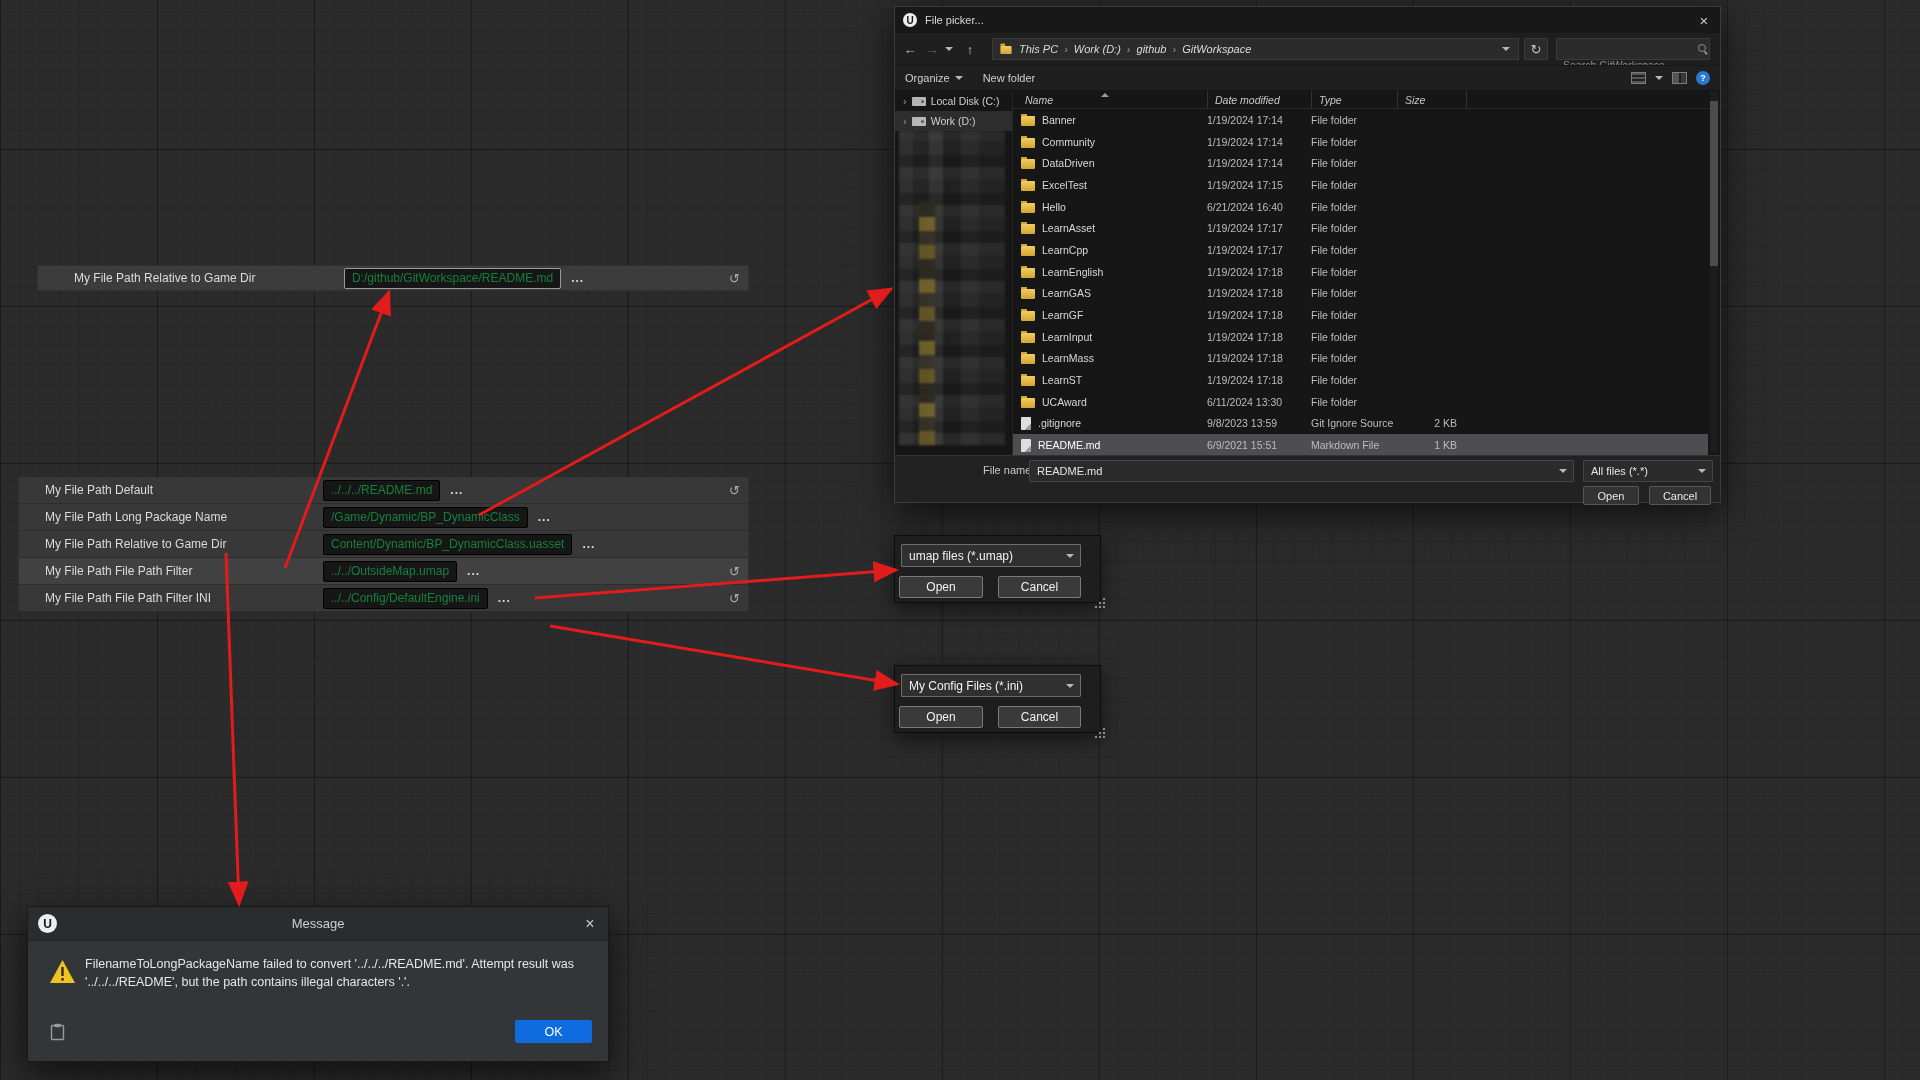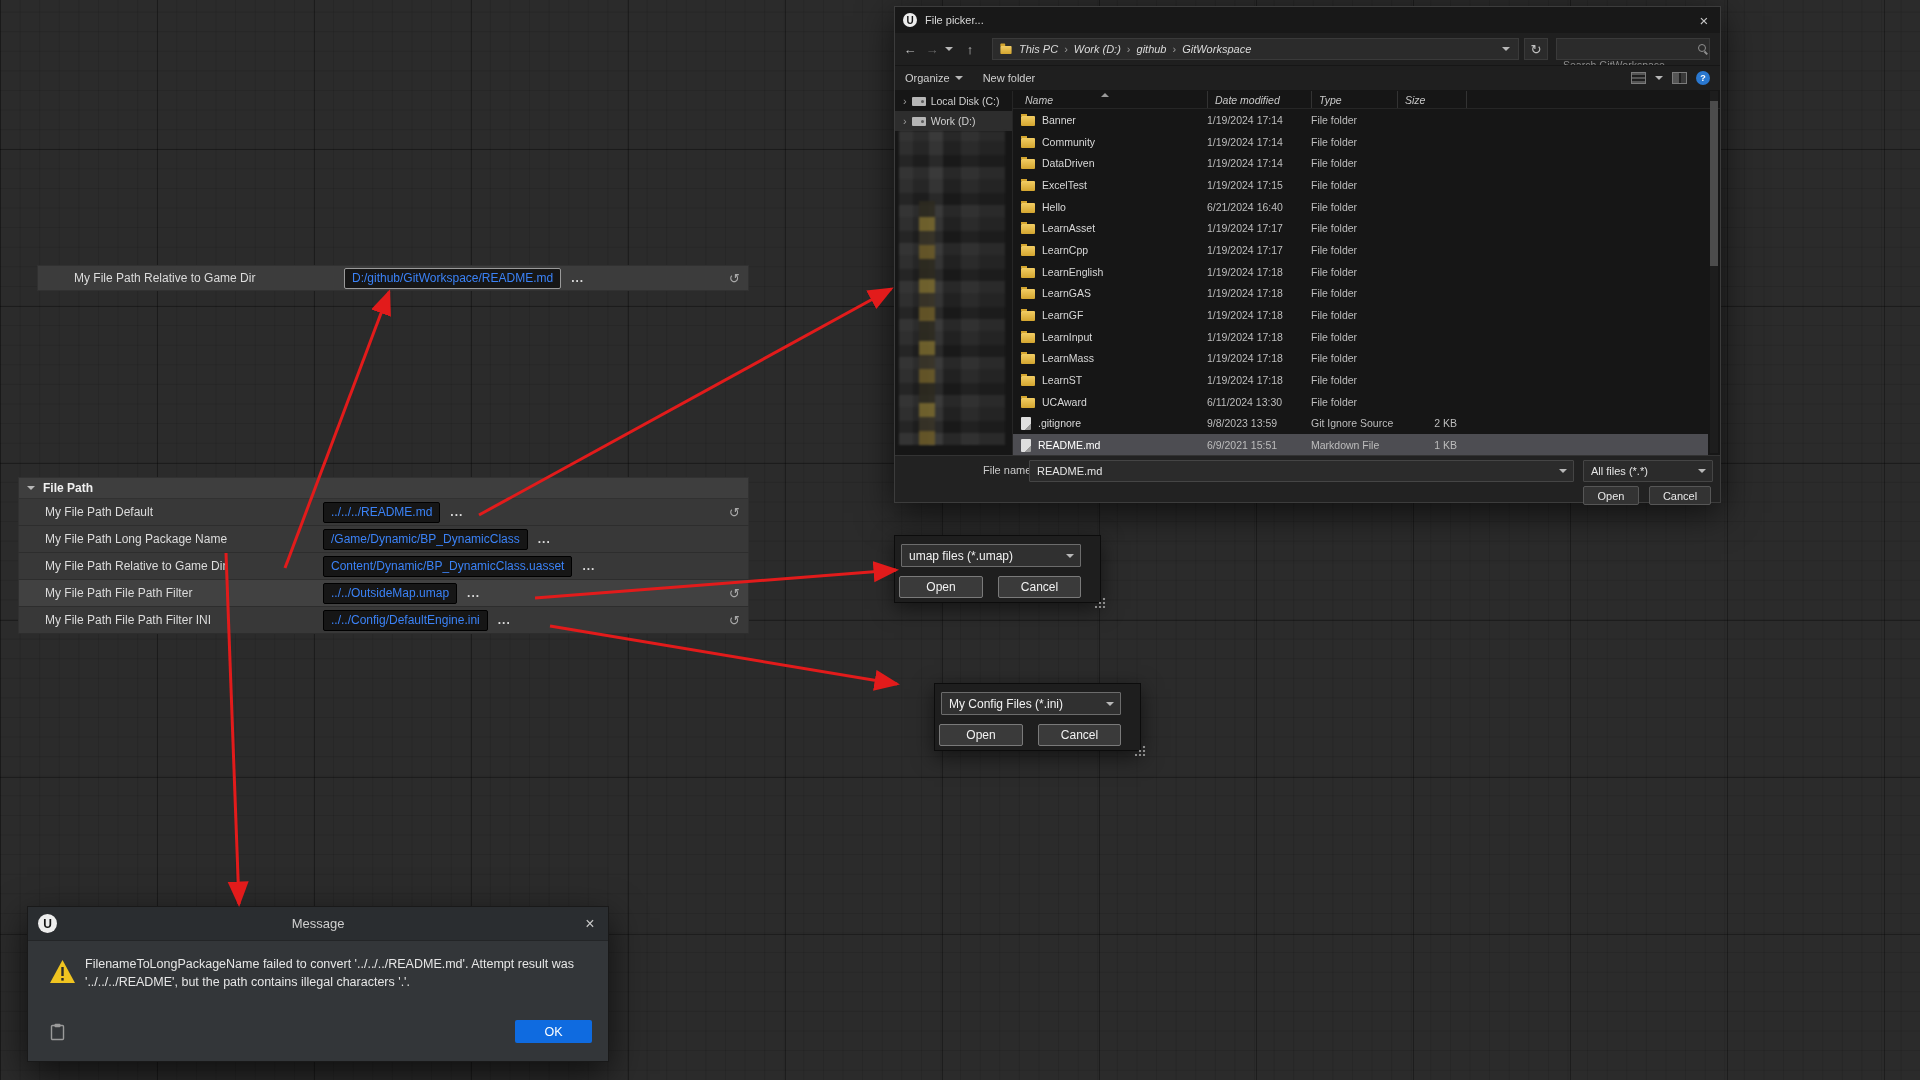--- a/index.html
+++ b/index.html
@@ -14,21 +14,21 @@
       linear-gradient(90deg, rgba(0,0,0,0.32) 1px, transparent 1px),
       linear-gradient(rgba(0,0,0,0.10) 1px, transparent 1px),
       linear-gradient(90deg, rgba(0,0,0,0.10) 1px, transparent 1px);
     background-size:157px 157px,157px 157px,19.6px 19.6px,19.6px 19.6px;
     background-position:0px -8px,0px 0px,0px -8px,0px 0px;
   }
 
   
   .vbox {
     display:inline-block; background:#161616; border:1px solid #000;
-    color:#3b82f6; font-size:12px; padding:2px 7px; border-radius:2px;
+    color:#15803d; font-size:12px; padding:2px 7px; border-radius:2px;
     white-space:nowrap; line-height:15px;
   }
   .vbox.focused { border-color:#9a9a9a; }
   .dots-btn { color:#dcdcdc; font-weight:bold; letter-spacing:1px; font-size:12px; cursor:pointer; }
   .reset-ic { position:absolute; right:8px; color:#a8a8a8; font-size:13px; cursor:pointer; }
   .caret-down { width:0;height:0;border-left:4px solid transparent;border-right:4px solid transparent;border-top:4px solid #b8b8b8; display:inline-block; }
   .caret-up { width:0;height:0;border-left:4px solid transparent;border-right:4px solid transparent;border-bottom:4px solid #999; display:inline-block; }
 
   
   #top-row {
@@ -159,21 +159,21 @@
   }
   #pk-open { left:688px; top:30px; width:56px; }
   #pk-cancel { left:754px; top:30px; width:62px; }
 
   
   .mini-dialog {
     position:absolute; width:207px; height:68px; background:#1e1e1e; border:1px solid #0c0c0c;
     box-shadow:0 6px 20px rgba(0,0,0,0.55);
   }
   #umap-dialog { left:894px; top:535px; }
-  #config-dialog { left:894px; top:683px;margin-left:40px; }
+  #config-dialog { left:894px; top:665px; }
   .mini-dialog .combo { position:absolute; left:6px; top:8px; width:180px; height:23px; background:#303030; border-color:#6c6c6c; }
   .mini-dialog .combo .val { font-size:12px; color:#f2f2f2; }
   .mini-dialog .btn { position:absolute; height:22px; background:#3a3a3a; border:1px solid #7a7a7a; color:#f2f2f2; font-size:12px; display:flex; align-items:center; justify-content:center; border-radius:2px; cursor:pointer; }
   .mini-dialog .btn.open { left:4px; top:40px; width:84px; }
   .mini-dialog .btn.cancel { left:103px; top:40px; width:83px; }
   .grip { position:absolute; right:-6px; bottom:-6px; width:11px; height:11px;
     background:
       radial-gradient(circle at 9px 2px,#8c8c8c 1px,transparent 1.6px),
       radial-gradient(circle at 9px 6px,#8c8c8c 1px,transparent 1.6px),
       radial-gradient(circle at 5px 6px,#8c8c8c 1px,transparent 1.6px),
@@ -210,24 +210,20 @@
   <div id="top-row">
     <span class="plabel">My File Path Relative to Game Dir</span>
     <span class="pval">
       <span class="vbox focused">D:/github/GitWorkspace/README.md</span>
       <span class="dots-btn">...</span>
     </span>
     <span class="reset-ic">↺</span>
   </div>
 
   <div id="fp-panel">
-    <div class="phead">
-      <span class="caret-down"></span>
-      <span class="ptitle">File Path</span>
-    </div>
     <div>
         <div class="prow">
           <span class="plabel">My File Path Default</span>
           <span class="pval">
             <span class="vbox">../../../README.md</span>
             <span class="dots-btn">...</span>
           </span>
           <span class="reset-ic">↺</span>
         </div>
         <div class="prow">

